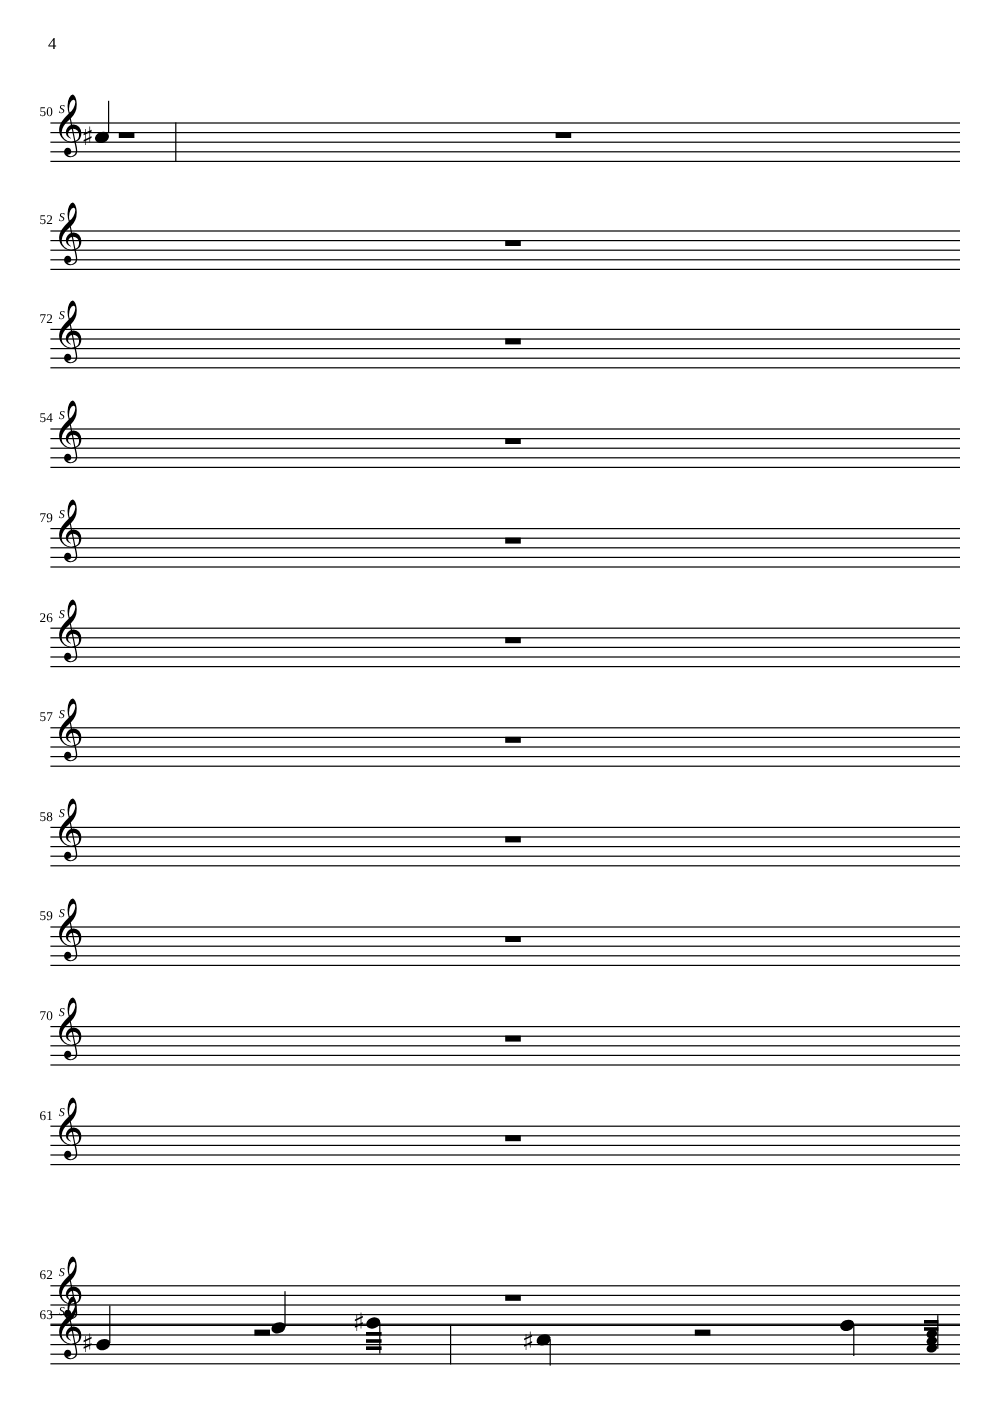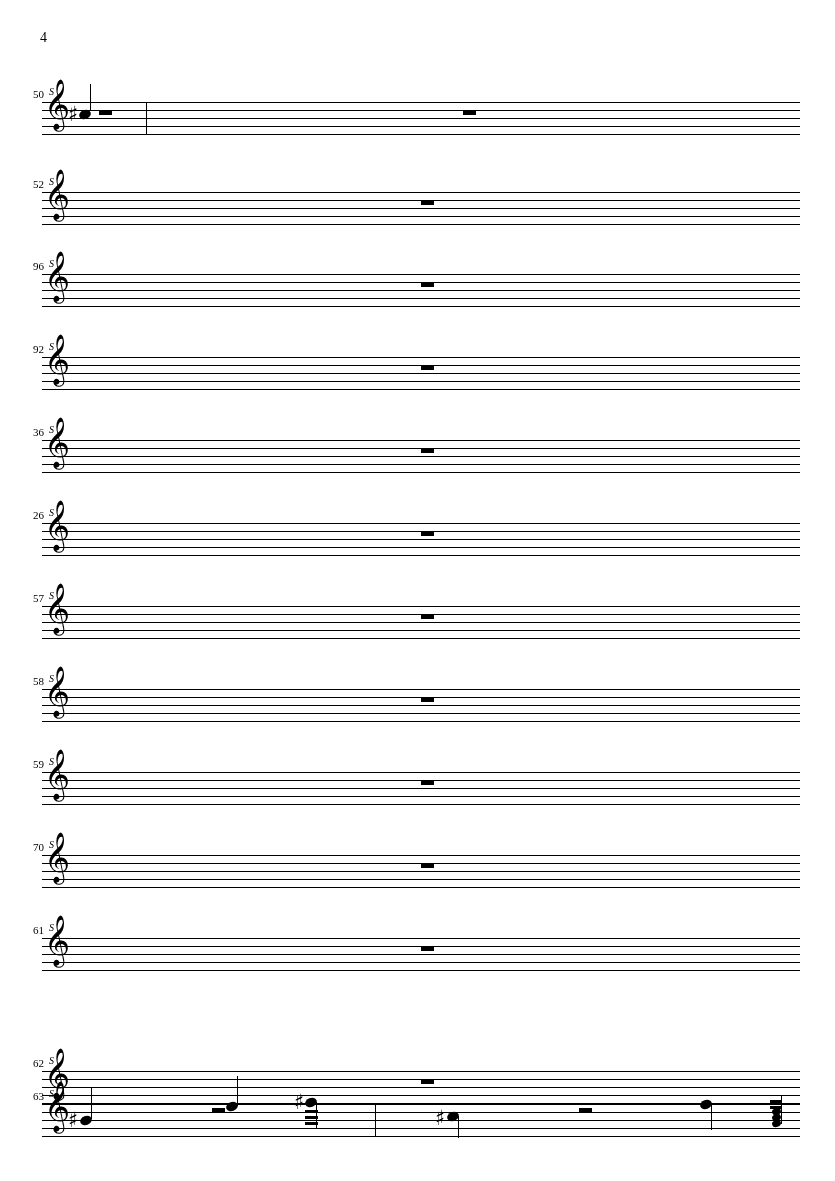--- a/index.html
+++ b/index.html
@@ -163,49 +163,49 @@
       <div class="line"></div>
       <div class="line"></div>
       <div class="line"></div>
       <div class="line"></div>
     </div>
     <div class="clef">𝄞</div>
     <div class="rest-whole" style="left:421px; top:22px;"></div>
   </div>
 
   <div class="system" style="top:260px;">
-    <div class="measure-number">96</div>
+    <div class="measure-number">72</div>
     <div class="part-label">S</div>
     <div class="staff">
       <div class="line"></div>
       <div class="line"></div>
       <div class="line"></div>
       <div class="line"></div>
       <div class="line"></div>
     </div>
     <div class="clef">𝄞</div>
     <div class="rest-whole" style="left:421px; top:22px;"></div>
   </div>
 
   <div class="system" style="top:343px;">
-    <div class="measure-number">92</div>
+    <div class="measure-number">54</div>
     <div class="part-label">S</div>
     <div class="staff">
       <div class="line"></div>
       <div class="line"></div>
       <div class="line"></div>
       <div class="line"></div>
       <div class="line"></div>
     </div>
     <div class="clef">𝄞</div>
     <div class="rest-whole" style="left:421px; top:22px;"></div>
   </div>
 
   <div class="system" style="top:426px;">
-    <div class="measure-number">36</div>
+    <div class="measure-number">79</div>
     <div class="part-label">S</div>
     <div class="staff">
       <div class="line"></div>
       <div class="line"></div>
       <div class="line"></div>
       <div class="line"></div>
       <div class="line"></div>
     </div>
     <div class="clef">𝄞</div>
     <div class="rest-whole" style="left:421px; top:22px;"></div>

